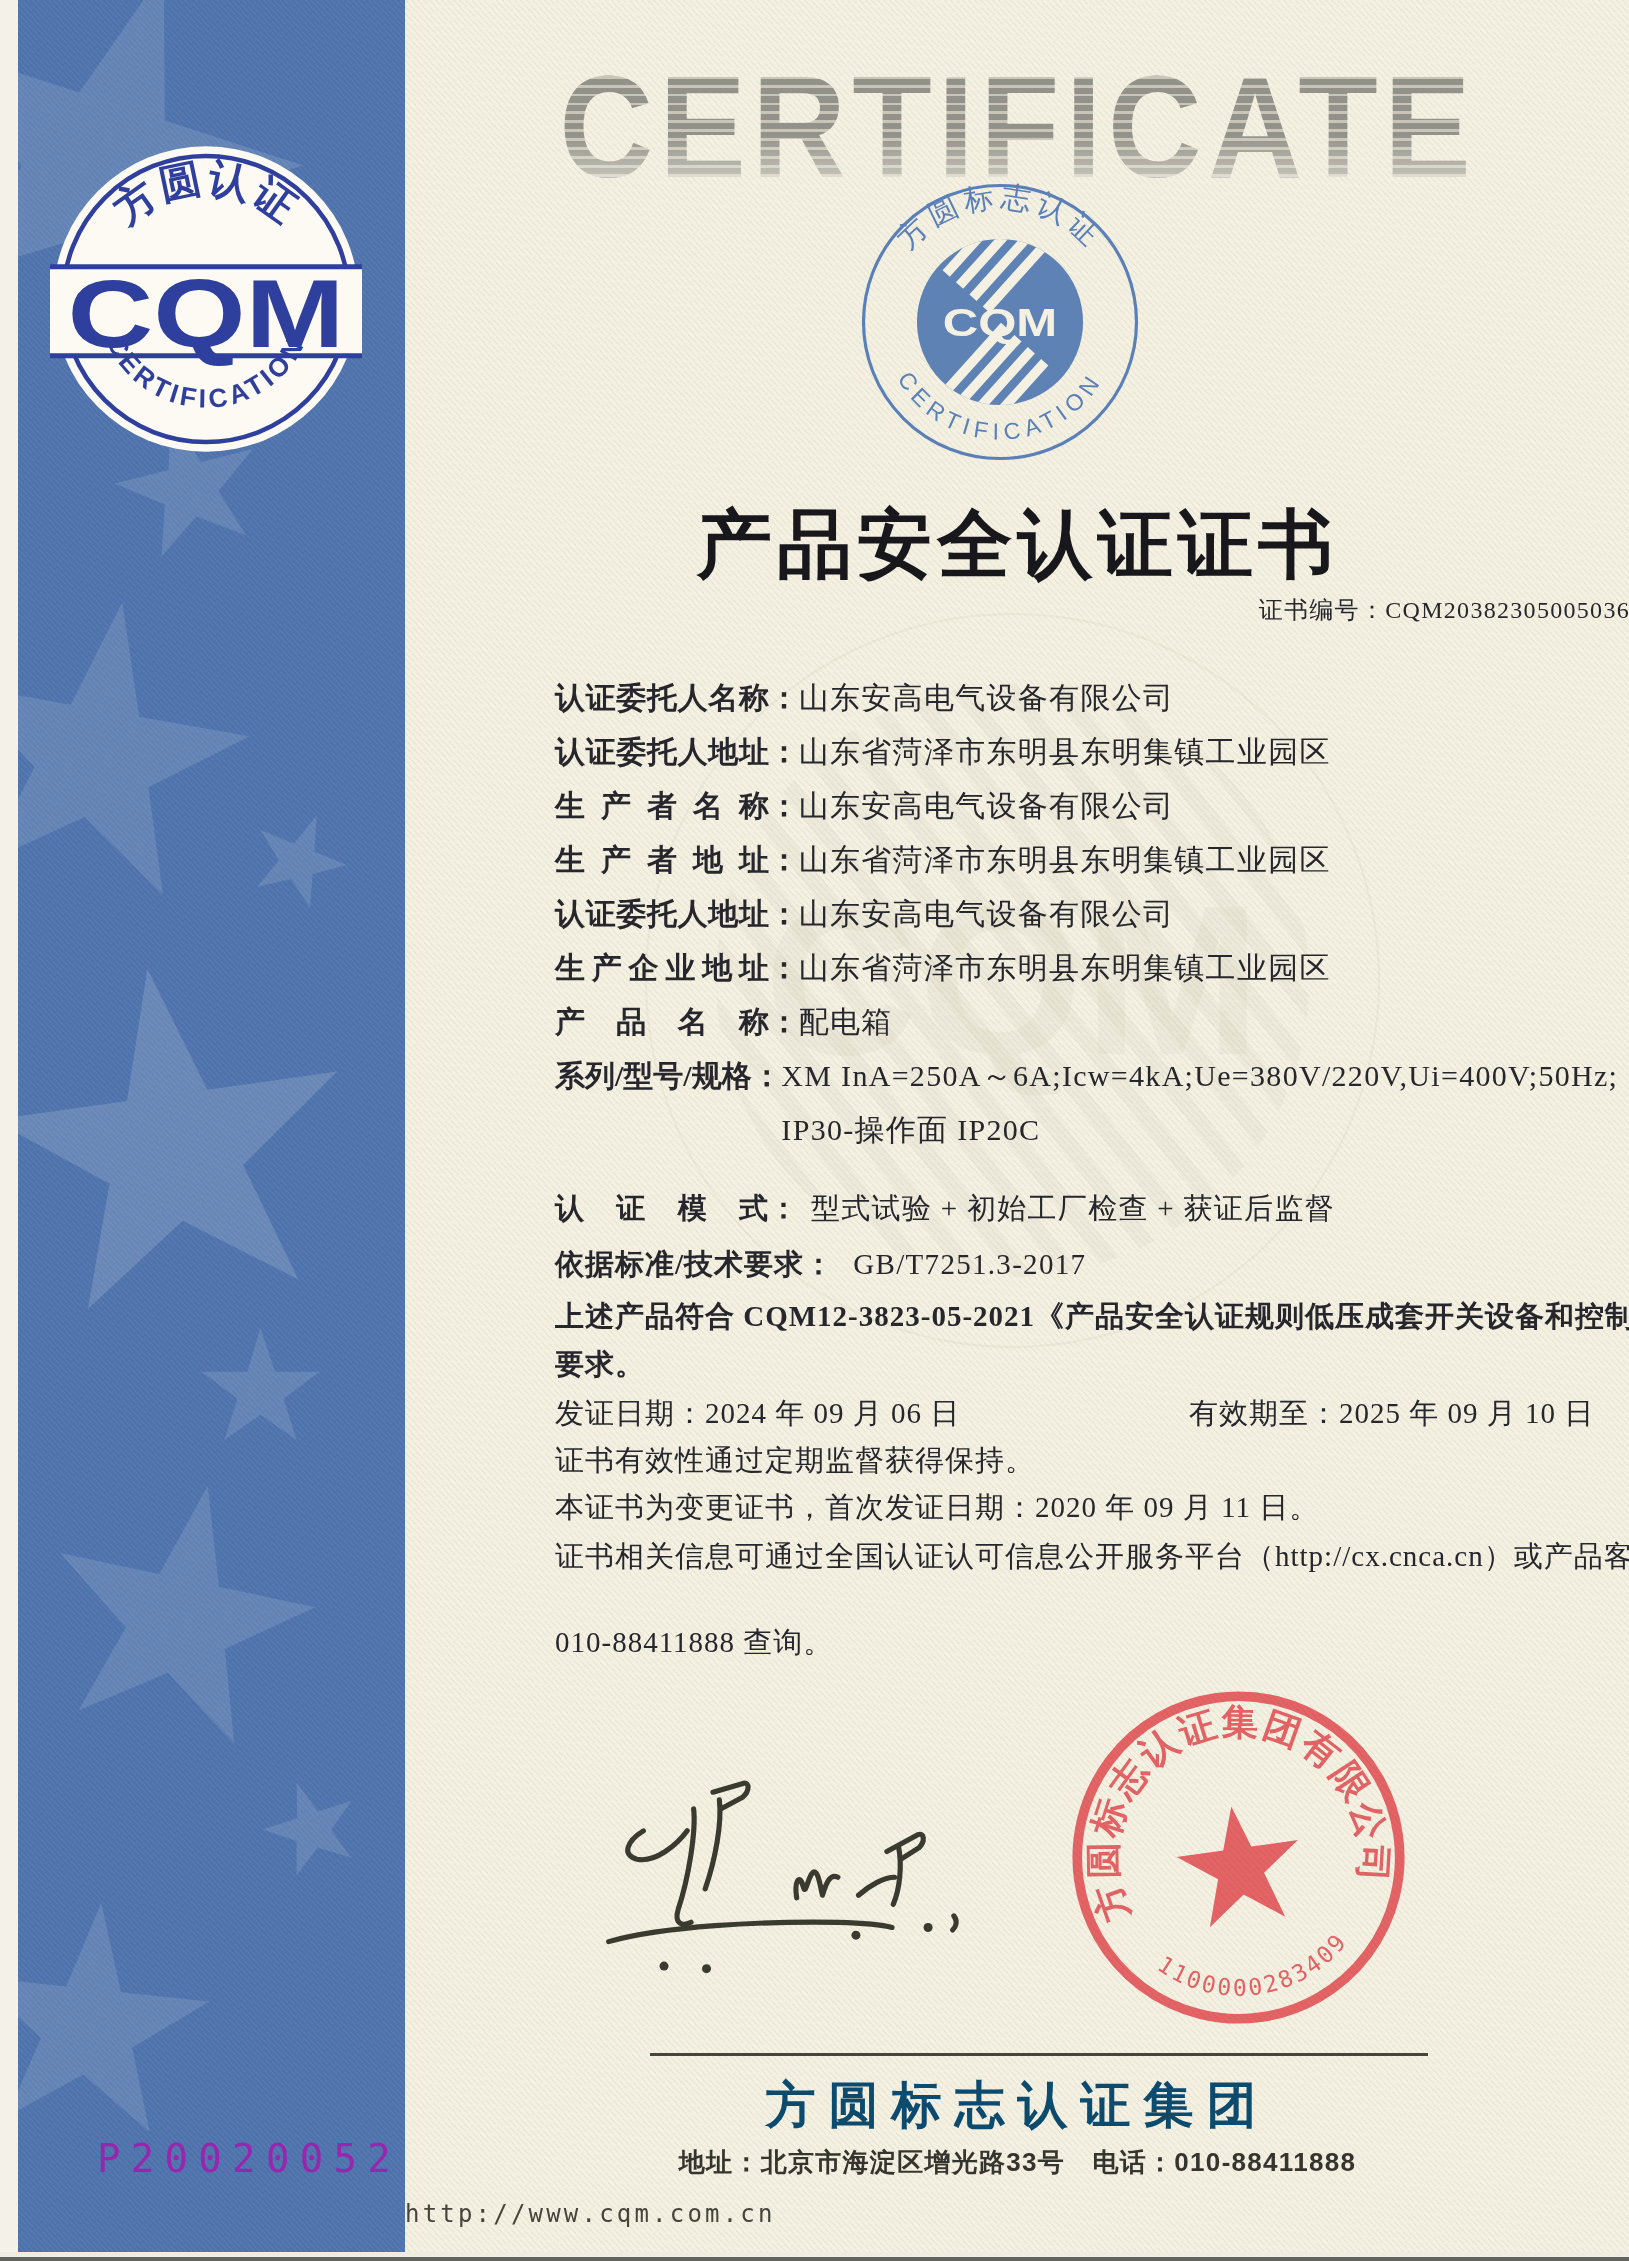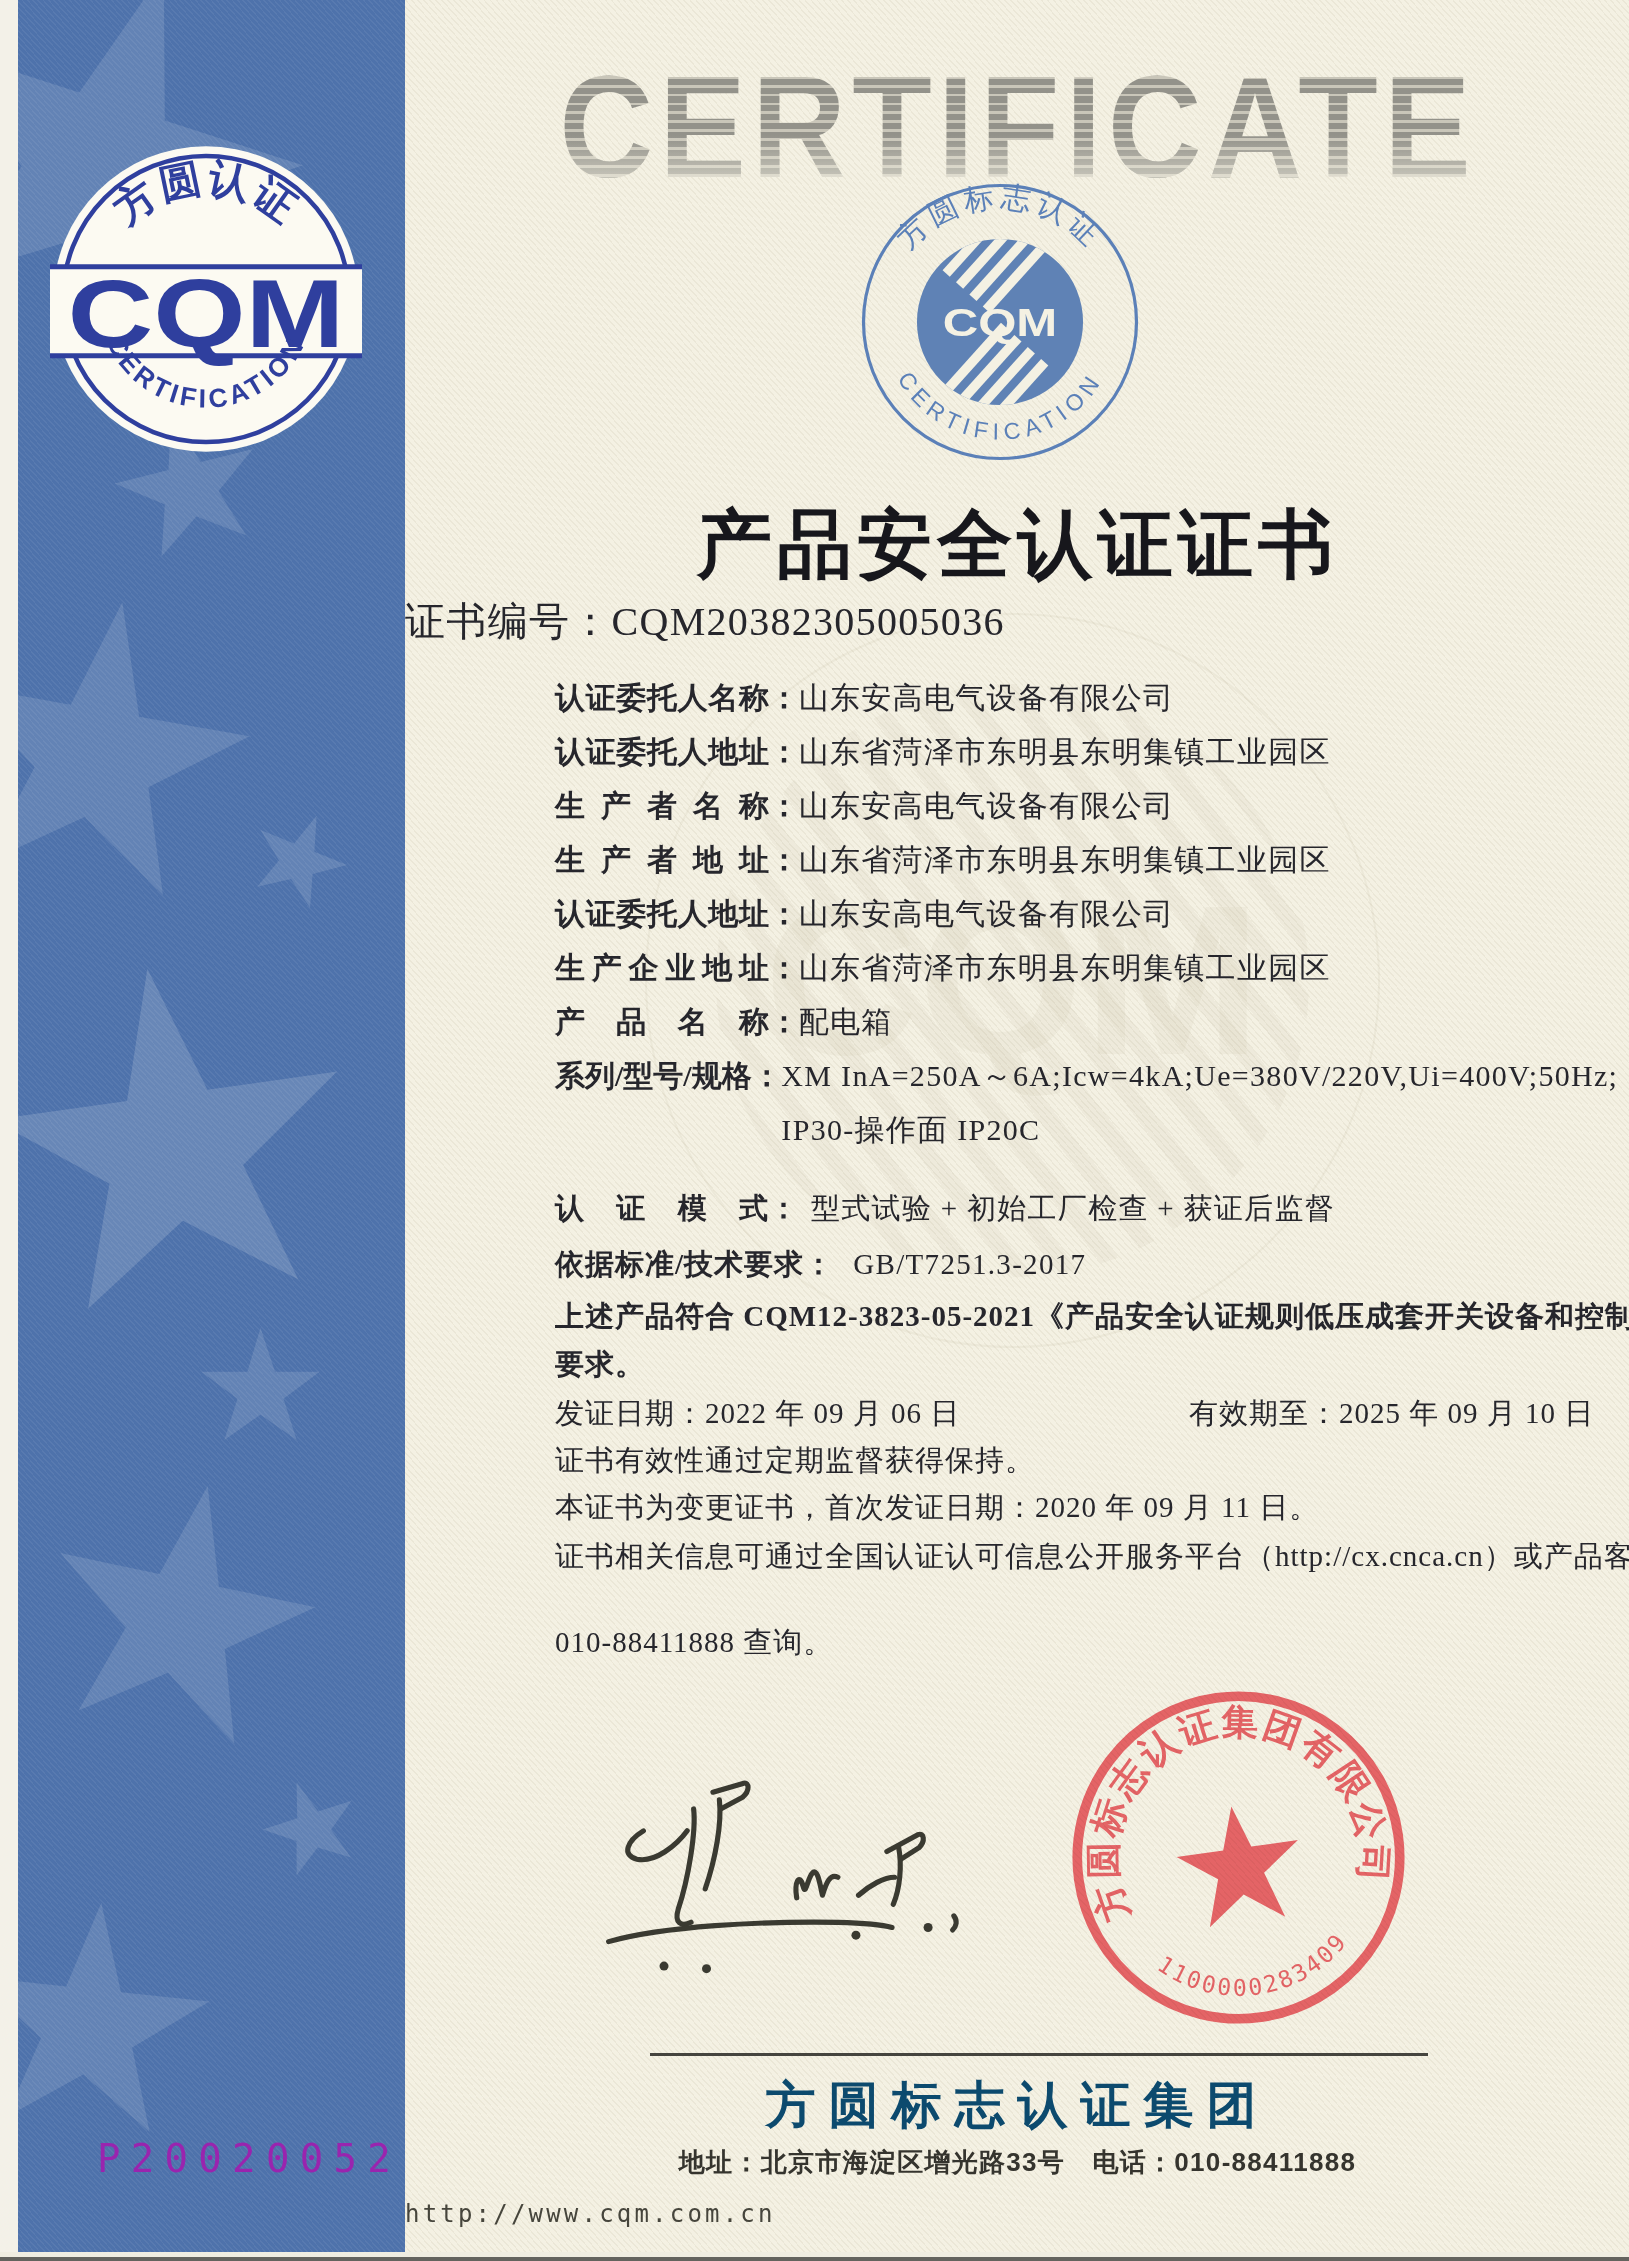--- a/index.html
+++ b/index.html
@@ -32,21 +32,21 @@
   
   .ghost{position:absolute;left:645px;top:613px;width:735px;height:735px;opacity:.55;}
   .ghost::before{content:"";position:absolute;inset:0;border:2.6px solid rgba(139,126,92,.14);border-radius:50%;}
   .ghost::after{content:"";position:absolute;inset:71px;border-radius:50%;
         background:repeating-linear-gradient(52deg, rgba(139,126,92,.10) 0 17px, transparent 17px 39px);}
   .ghost-text{position:absolute;inset:0;line-height:735px;text-align:center;font-size:213px;font-weight:bold;
         font-family:"Liberation Sans",sans-serif;color:rgba(139,126,92,.10);}
 
   .main-title{position:absolute;left:405px;top:495px;width:1225px;text-align:center;
         font-size:75px;font-weight:bold;letter-spacing:5.2px;color:#17171c;}
-  .cert-no{position:absolute;left:405px;top:594px;width:1225px;text-align:left;font-size:40px;letter-spacing:1.3px;}
+  .cert-no{position:absolute;left:405px;top:594px;width:1225px;text-align:right;font-size:24px;letter-spacing:1.3px;}
 
   
   .fields{position:absolute;left:555px;top:671px;right:26px;}
   .frow{display:flex;line-height:54px;font-size:30px;white-space:nowrap;}
   .flabel{display:inline-block;width:214px;font-weight:bold;text-align:justify;text-align-last:justify;}
   .fcolon{display:inline-block;width:22px;font-weight:bold;}
   .fvalue{margin-left:7.7px;letter-spacing:1.3px;}
 
   .tline{position:absolute;left:555px;font-size:29px;letter-spacing:1px;white-space:nowrap;line-height:1.25;}
   .bold{font-weight:bold;}
@@ -204,21 +204,21 @@
 
   <div class="tline" style="top:1190px;">
     <span class="mode-flabel">认证模式</span><span class="mode-colon">：</span><span class="mode-value">型式试验 + 初始工厂检查 + 获证后监督</span>
   </div>
   <div class="tline" style="top:1246px;">
     <span class="blabel">依据标准/技术要求：</span><span class="bvalue">GB/T7251.3-2017</span>
   </div>
   <div class="tline bold" style="top:1298px;">上述产品符合 CQM12-3823-05-2021《产品安全认证规则低压成套开关设备和控制设备》的</div>
   <div class="tline bold" style="top:1346px;">要求。</div>
 
-  <div class="tline" style="top:1395px;">发证日期：2022 年 09 月 06 日</div>
+  <div class="tline" style="top:1395px;">发证日期：2024 年 09 月 06 日</div>
   <div class="tline" style="top:1395px;left:1189px;">有效期至：2025 年 09 月 10 日</div>
 
   <div class="tline" style="top:1442px;">证书有效性通过定期监督获得保持。</div>
   <div class="tline" style="top:1489px;">本证书为变更证书，首次发证日期：2020 年 09 月 11 日。</div>
   <div class="tline" style="top:1538px;">证书相关信息可通过全国认证认可信息公开服务平台（http://cx.cnca.cn）或产品客服电话</div>
   <div class="tline" style="top:1624px;">010-88411888 查询。</div>
 
   <svg class="sig-svg" width="413" height="219" viewBox="0 0 640 340">
     <g fill="none" stroke="#3a3a31" stroke-width="8" stroke-linecap="round" stroke-linejoin="round">
       <path d="M118,96 C92,112 84,134 108,140 C136,146 170,118 186,96"></path>

